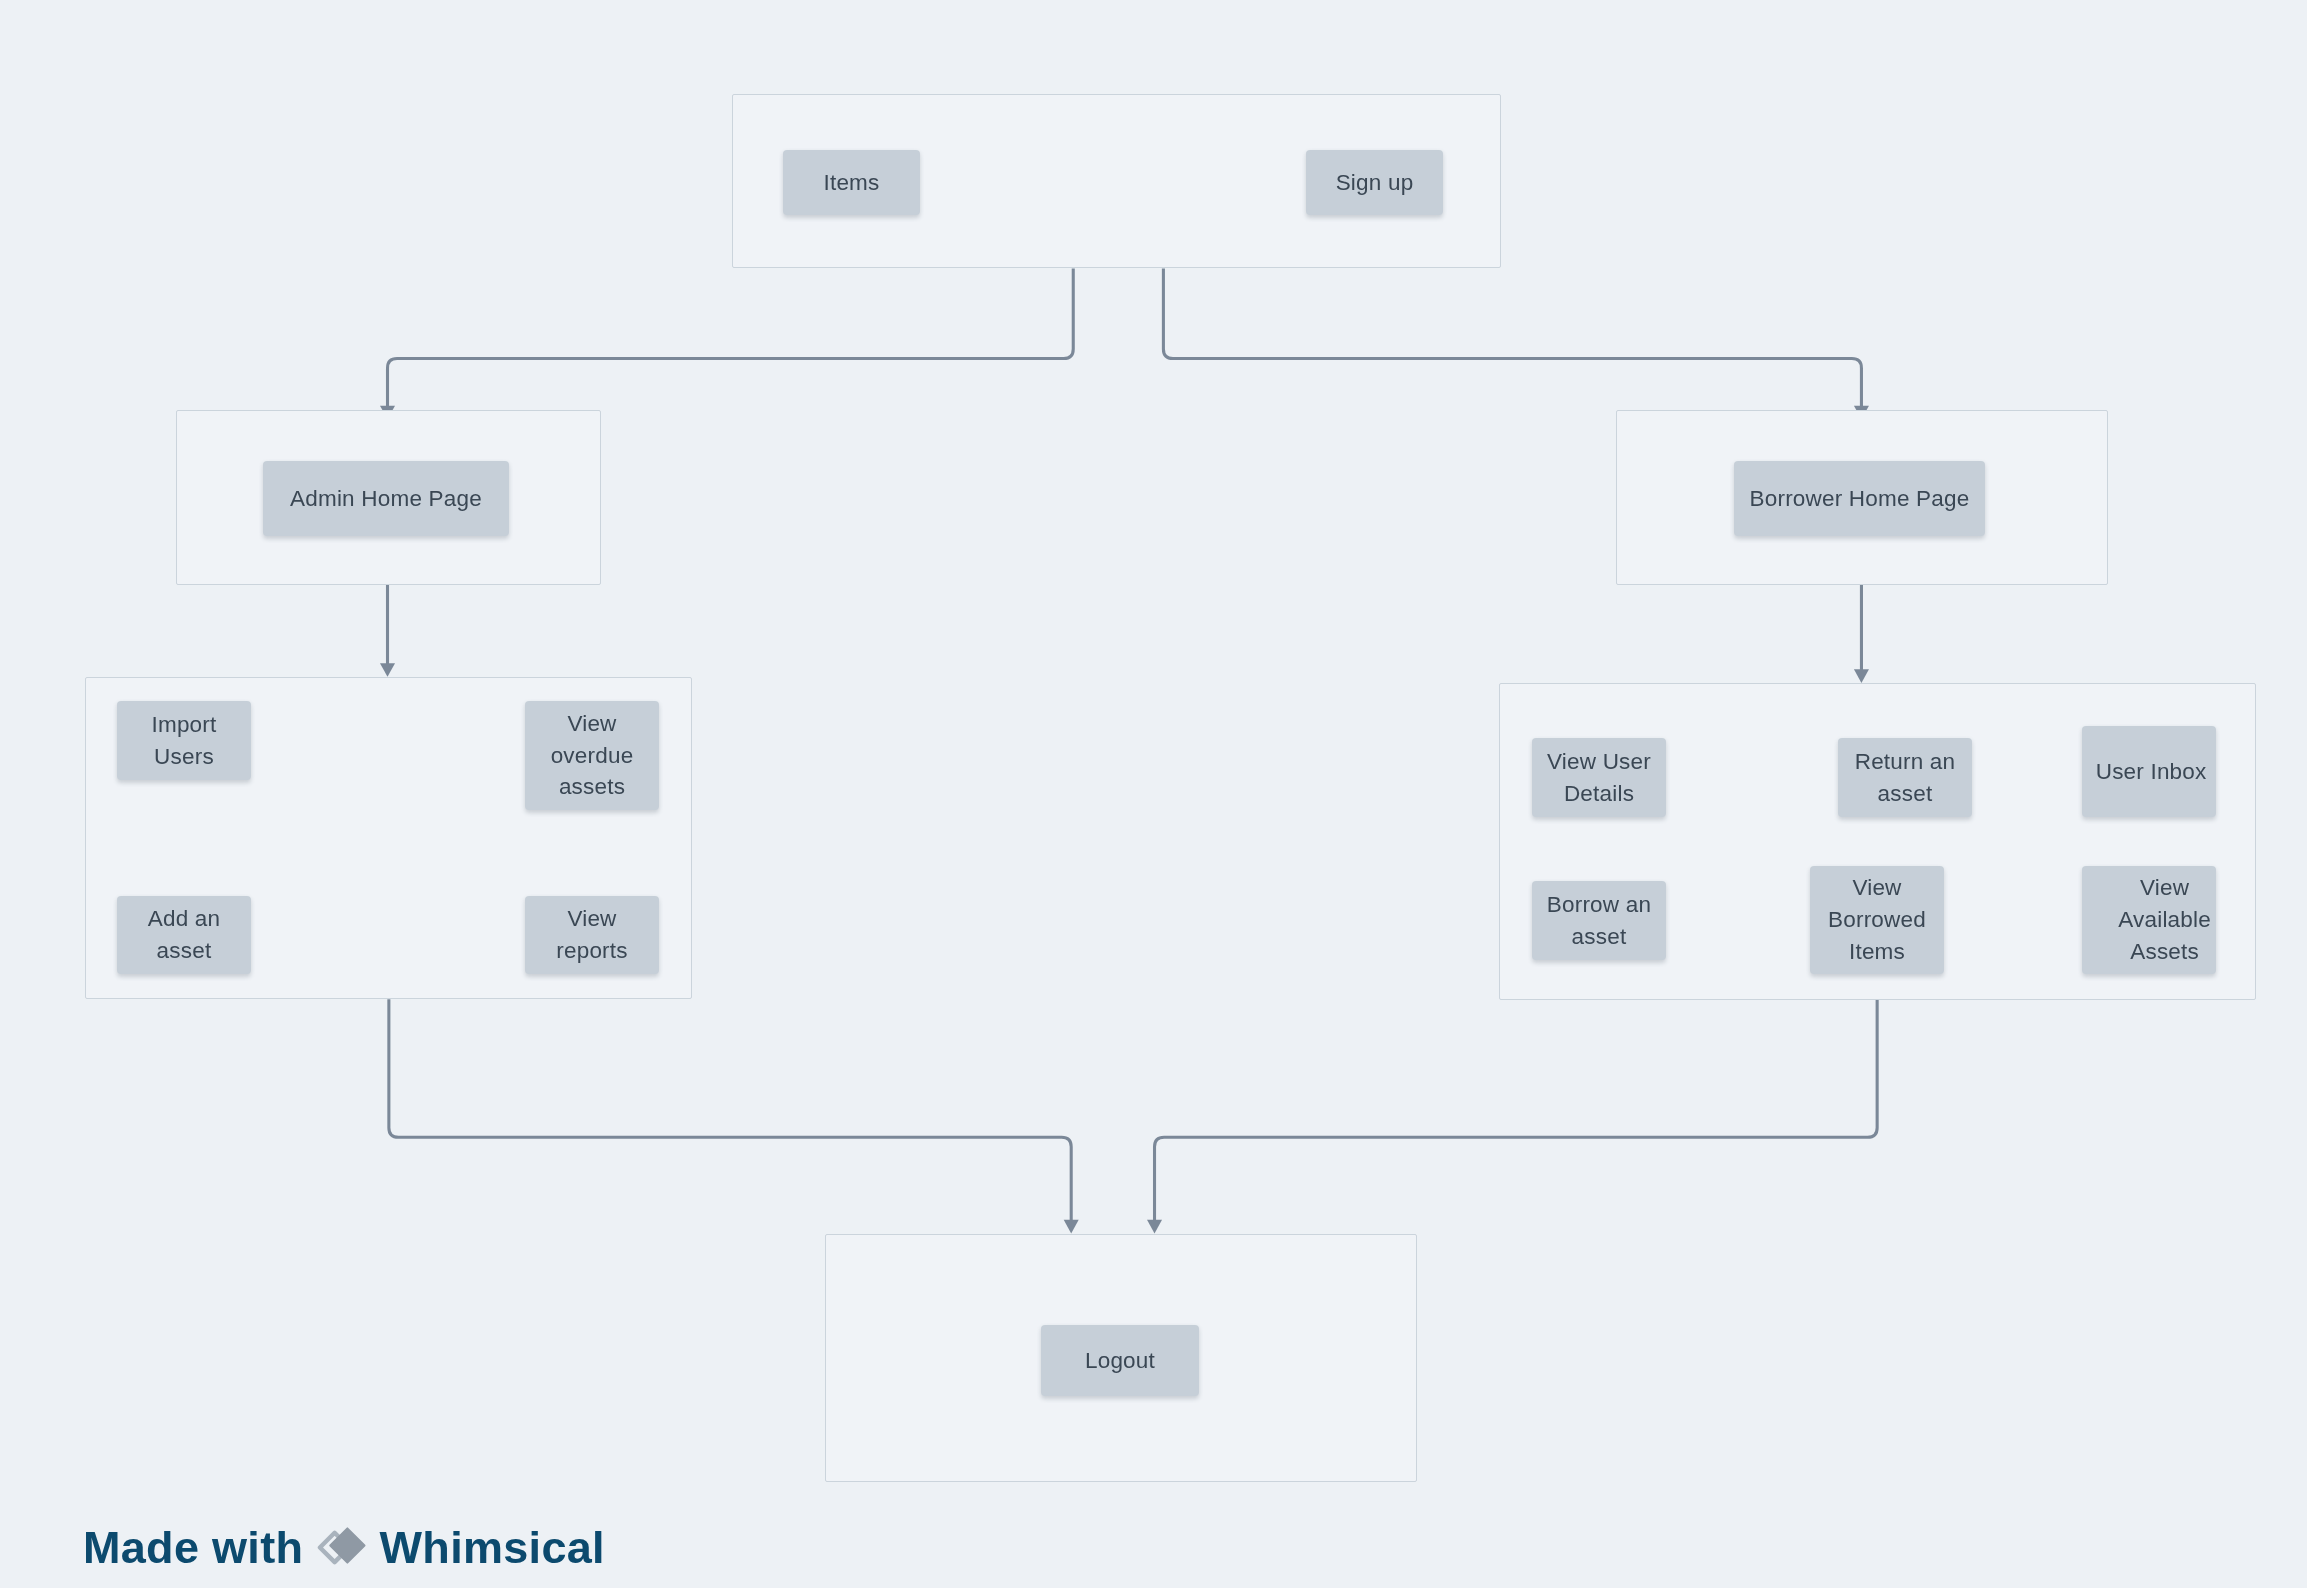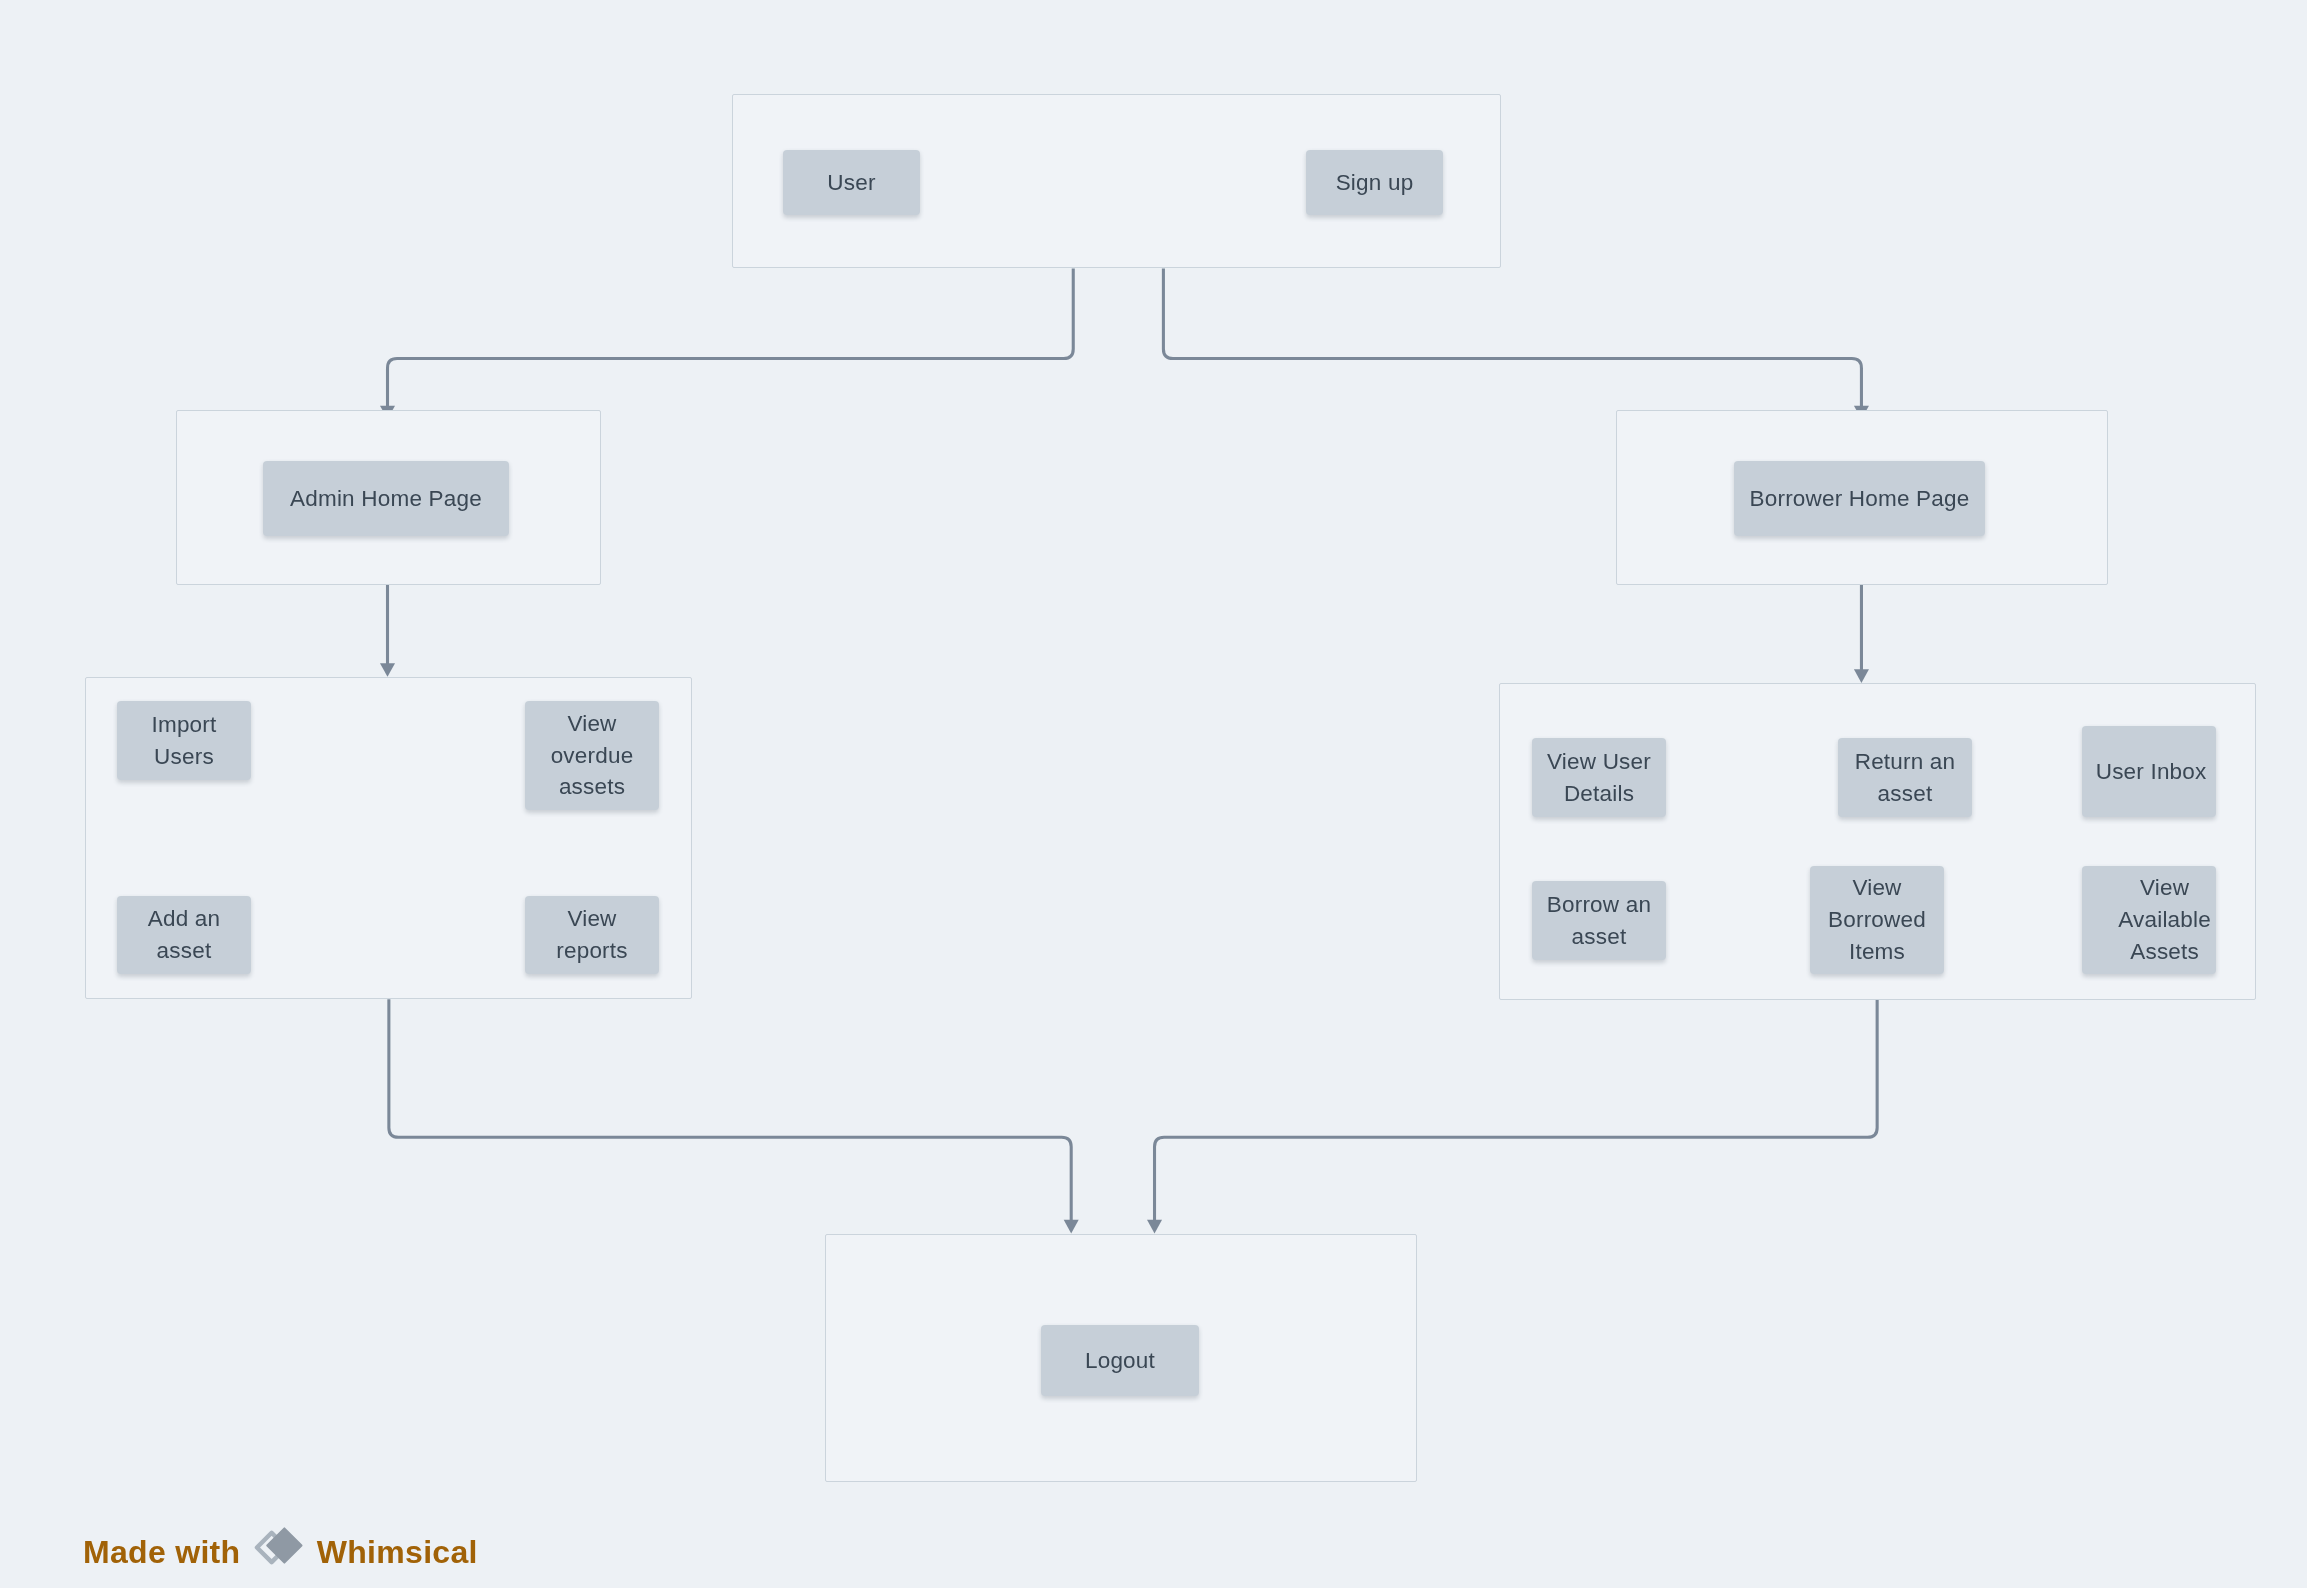--- a/index.html
+++ b/index.html
@@ -83,24 +83,24 @@
     fill: #7b8898;
     stroke: none;
   }
 
   
   #footer {
     position: absolute;
     left: 83px;
     top: 1522px;
     display: flex;
-    align-items: flex-end;
+    align-items: flex-start;
     gap: 13.7px;
-    color: #a16207;
-    font-size: 32px;
+    color: #0c4a6e;
+    font-size: 45px;
     font-weight: bold;
     letter-spacing: 0.3px;
   }
   #footer .logo {
     width: 49px;
     height: 49px;
     display: block;
   }
 </style>
 </head>
@@ -121,21 +121,21 @@
   <polygon class="arrowhead" points="2714,980 2736,980 2725,1000"></polygon>
 
   <path class="connector" d="M569,1463 L569,1651 Q569,1665 583,1665 L1554,1665 Q1568,1665 1568,1679 L1568,1788"></path>
   <polygon class="arrowhead" points="1557,1786 1579,1786 1568,1806"></polygon>
 
   <path class="connector" d="M2748,1463 L2748,1651 Q2748,1665 2734,1665 L1704,1665 Q1690,1665 1690,1679 L1690,1788"></path>
   <polygon class="arrowhead" points="1679,1786 1701,1786 1690,1806"></polygon>
 </svg>
 
 <div class="group" id="group-auth"></div>
-<div class="node" id="node-login">User</div>
+<div class="node" id="node-login">Items</div>
 <div class="node" id="node-signup">Sign up</div>
 
 <div class="group" id="group-admin"></div>
 <div class="node" id="node-admin-home">Admin Home Page</div>
 
 <div class="group" id="group-admin-actions"></div>
 <div class="node" id="node-import-users">Import Users</div>
 <div class="node" id="node-view-overdue">View overdue assets</div>
 <div class="node" id="node-add-asset">Add an asset</div>
 <div class="node" id="node-view-reports">View reports</div>

